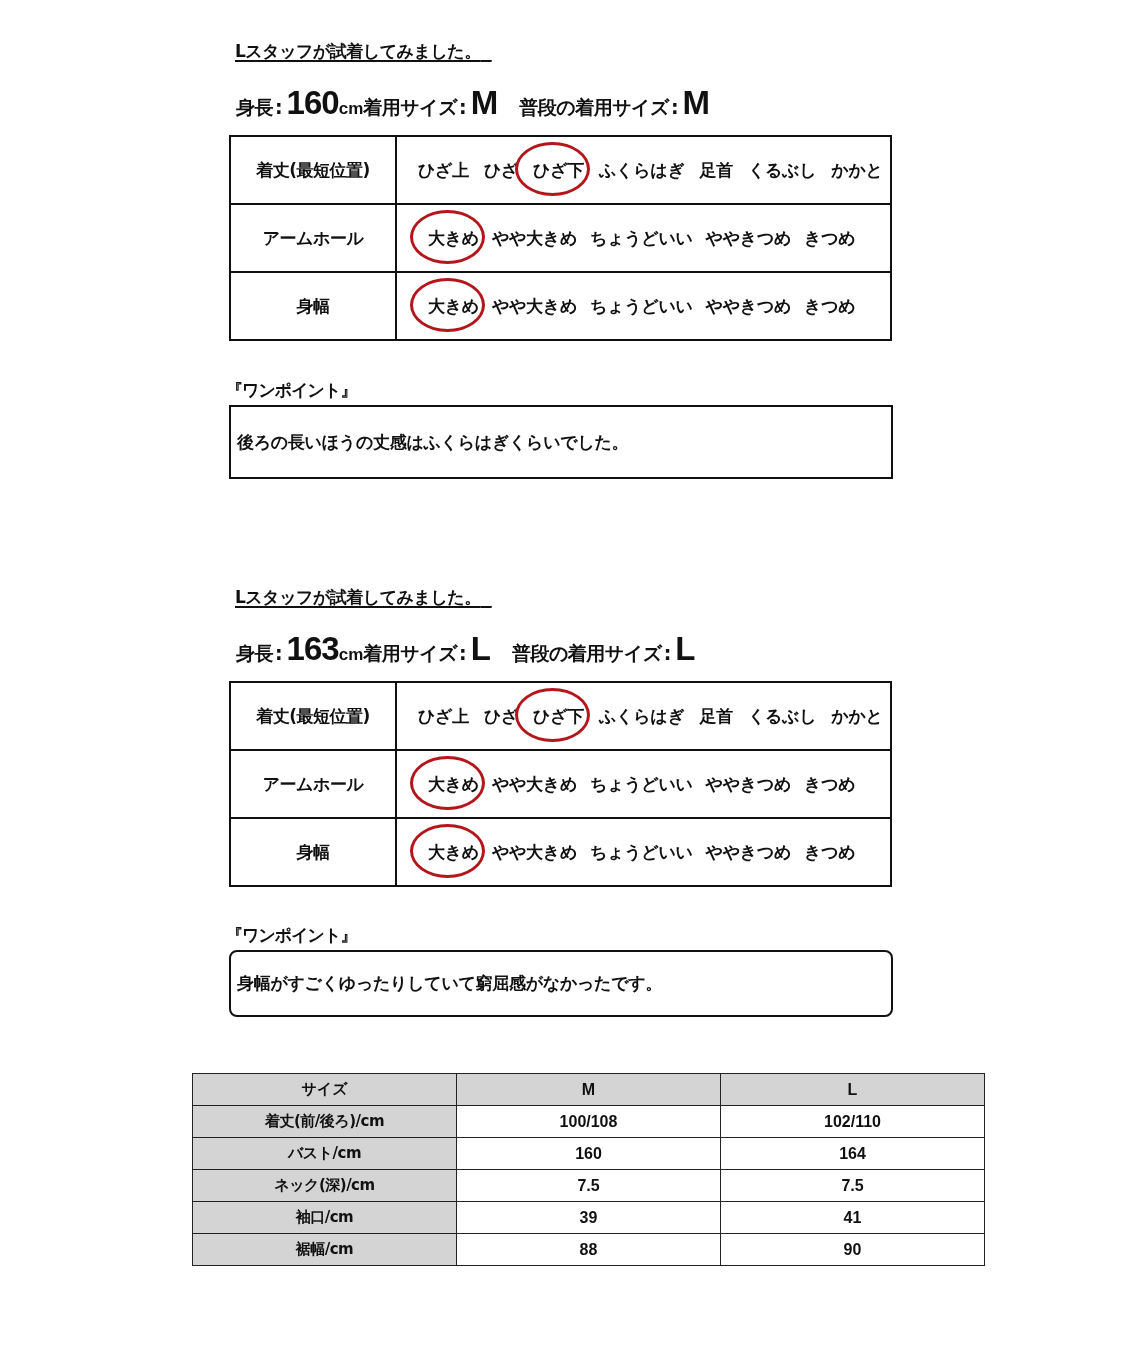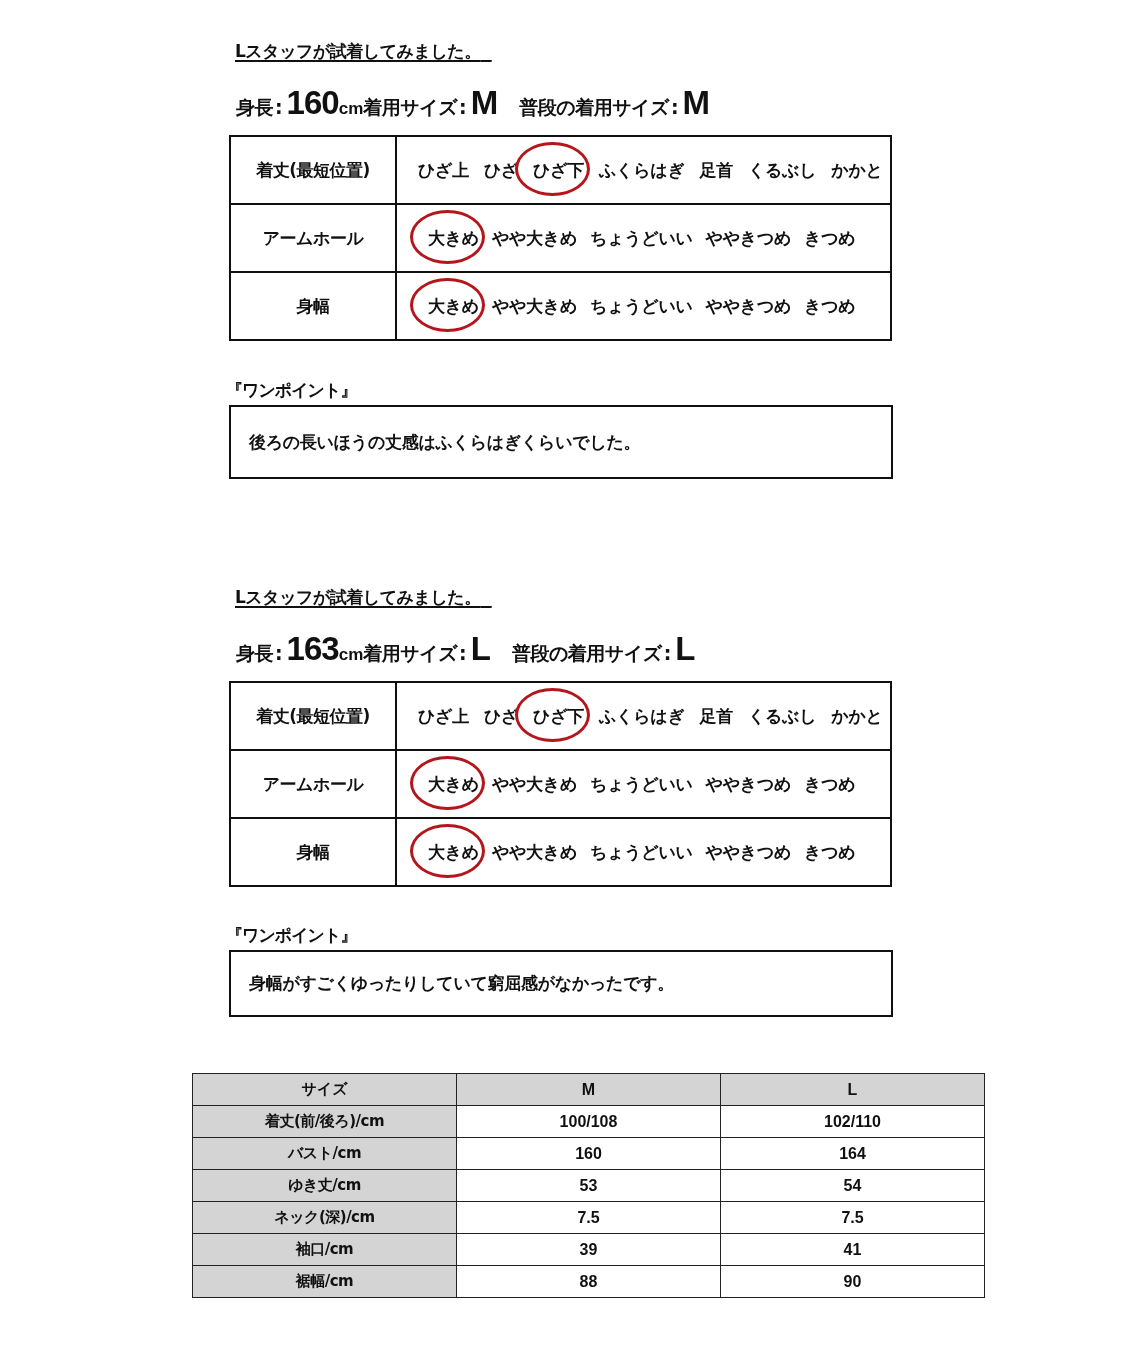--- a/index.html
+++ b/index.html
@@ -14,21 +14,21 @@
   .meta-unit { font-family:"Liberation Sans", sans-serif; font-size:17px; }
   .meta-gap { width:22px; display:inline-block; }
   table.fit { border-collapse:collapse; position:absolute; left:229px; width:663px; }
   table.fit td { border:2.5px solid #111; height:64px; font-weight:bold; font-size:17px; }
   table.fit td.lab { width:162px; text-align:center; letter-spacing:-0.5px; }
   table.fit td.opts { padding:0;margin-left:36px; }
   .opt-row { display:flex; align-items:center; white-space:nowrap; position:relative; }
   .opt { position:relative; display:inline-block; letter-spacing:-0.3px; }
   .opt.selected::before { content:""; position:absolute; left:-18px; right:-6px; top:-17px; bottom:-14px; border:3px solid #b3161b; border-radius:50%; }
   .onepoint-title { font-weight:bold; font-size:17px; letter-spacing:-1px; }
-  .onepoint-box { border:2.5px solid #111; box-sizing:border-box; width:664px; left:229px; font-weight:bold; font-size:17px; padding-left:18px; display:flex; align-items:center; letter-spacing:-0.3px; }
+  .onepoint-box { border:2.5px solid #111; box-sizing:border-box; width:664px; left:229px; font-weight:bold; font-size:17px; padding-left:6px; display:flex; align-items:center; letter-spacing:-0.3px; }
   table.size { border-collapse:collapse; position:absolute; left:192px; top:1073px; width:793px; font-family:"Liberation Sans", sans-serif; }
   table.size td { border:1.5px solid #222; height:29px; text-align:center; font-weight:bold; font-size:16px; width:33.3%; }
   table.size td.rh, table.size tr.hd td { background:#d4d4d4; }
   table.size td.rh { font-family:"DejaVu Sans", sans-serif; font-size:15px; letter-spacing:-0.5px; }
   table.size tr.hd td { font-family:"DejaVu Sans", sans-serif; font-size:15px; }
   table.size tr.hd td.hm { font-family:"Liberation Sans", sans-serif; font-size:16px; }
 </style>
 </head>
 <body>
 
@@ -149,21 +149,21 @@
         <span class="opt">ちょうどいい</span>
         <span class="opt">ややきつめ</span>
         <span class="opt">きつめ</span>
       </div>
     </td>
   </tr>
 </tbody>
   </table>
 
 <div class="abs onepoint-title" style="left:226px;top:924px;">『ワンポイント』</div>
-<div class="abs onepoint-box" style="top:950px;height:67px;">
+<div class="abs onepoint-box" style="top:950px;height:67px;border-radius:8px;">
   <span>身幅がすごくゆったりしていて窮屈感がなかったです。</span>
 </div>
 
 <table class="size">
   <tbody>
       <tr class="hd">
     <td>サイズ</td>
     <td class="hm">M</td>
     <td class="hm">L</td>
   </tr>
@@ -171,25 +171,20 @@
     <td class="rh">着丈(前/後ろ)/cm</td>
     <td>100/108</td>
     <td>102/110</td>
   </tr>
   <tr>
     <td class="rh">バスト/cm</td>
     <td>160</td>
     <td>164</td>
   </tr>
   <tr>
-    <td class="rh">ゆき丈/cm</td>
-    <td>53</td>
-    <td>54</td>
-  </tr>
-  <tr>
     <td class="rh">ネック(深)/cm</td>
     <td>7.5</td>
     <td>7.5</td>
   </tr>
   <tr>
     <td class="rh">袖口/cm</td>
     <td>39</td>
     <td>41</td>
   </tr>
   <tr>

